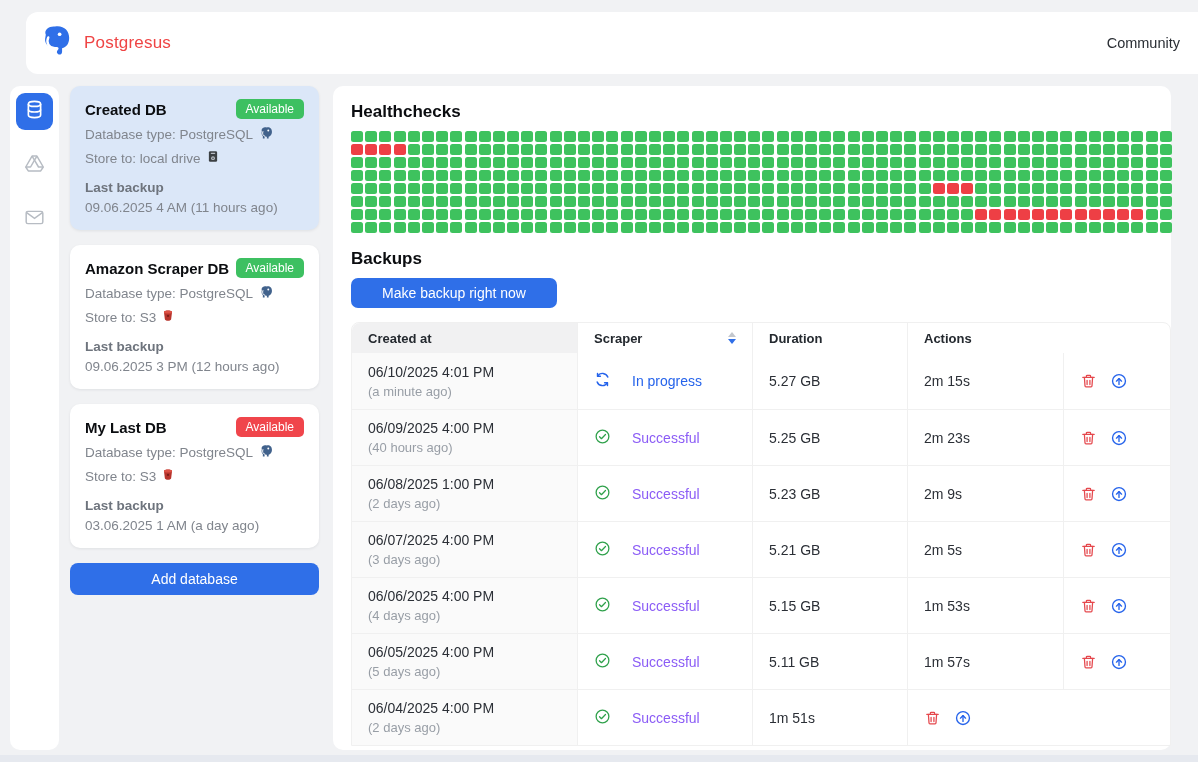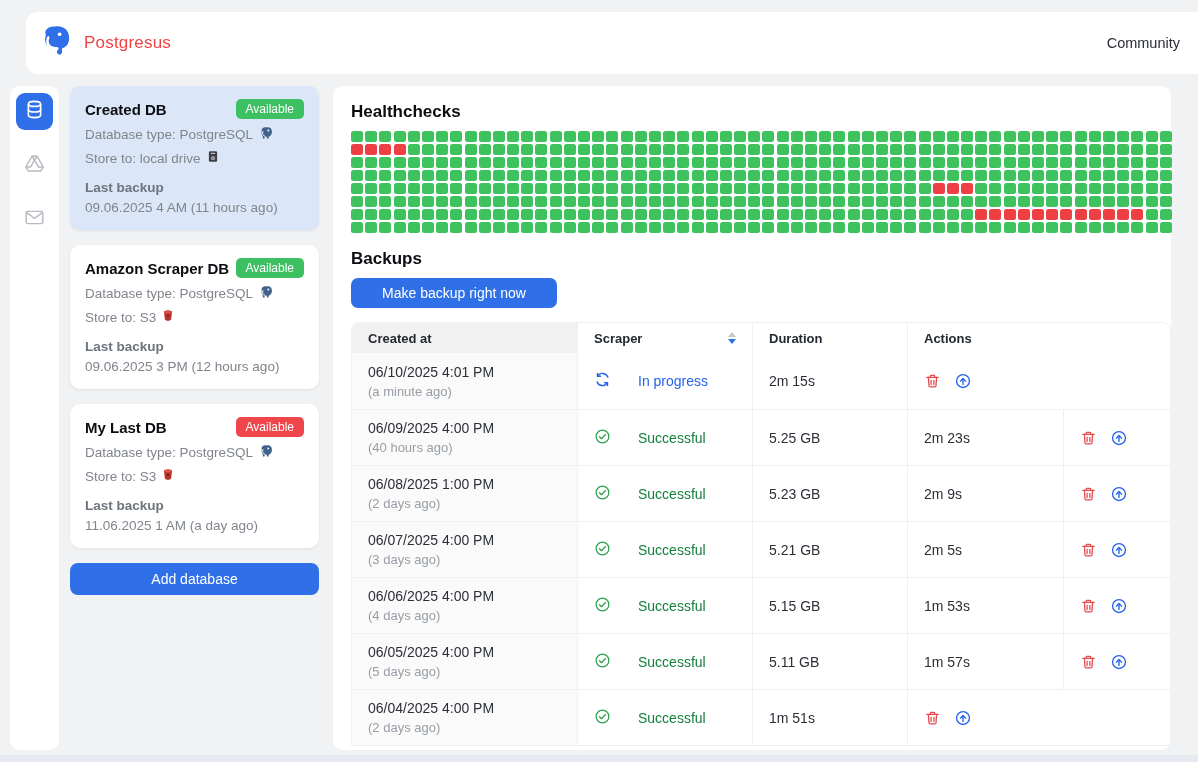--- a/index.html
+++ b/index.html
@@ -90,23 +90,23 @@
   .t-row + .t-row { border-top:1px solid #f0f0f0; }
   .t-cell { padding:0 16px; border-right:1px solid #f0f0f0; display:flex; align-items:center; }
   .t-cell:last-child { border-right:none; }
   .t-head .t-cell { height:30px; font-size:13px; font-weight:700; color:#24292f; }
   .t-head .c-created { background:#f1f1f2; border-radius:8px 0 0 0; }
   .t-head .c-status, .t-head .c-size { justify-content:space-between; cursor:pointer; }
   .t-body .t-row { height:56px; }
   .t-body .c-created { background:#fafafa; flex-direction:column; align-items:flex-start; justify-content:center; }
   .date-main { font-size:14px; color:#2b2f36; }
   .date-ago { font-size:13px; color:#989ea6; margin-top:4px; }
-  .status-wrap { display:flex; align-items:center; gap:27px; font-size:14px; }
+  .status-wrap { display:flex; align-items:center; gap:21px; font-size:14px; }
   .status-progress { color:#2563eb; }
-  .status-success { color:#15803d; }
+  .status-success { color:#8b5cf6; }
   .size-val, .dur-val { font-size:14px; color:#2b2f36; }
   .actions-wrap { display:flex; align-items:center; gap:13px; }
   .icon-btn { display:flex; cursor:pointer; }
 
   .sorter { display:flex; flex-direction:column; gap:2px; }
   .caret-up { width:0; height:0; border-left:4.5px solid transparent; border-right:4.5px solid transparent; border-bottom:5px solid #c3c7cd; }
   .caret-down { width:0; height:0; border-left:4.5px solid transparent; border-right:4.5px solid transparent; border-top:5px solid #2f6fe8; }
 
   @keyframes spin { from{transform:rotate(0)} to{transform:rotate(360deg)} }
   .spin { animation: spin 1.4s linear infinite; }
@@ -228,21 +228,21 @@
         </div>
         <div class="db-line">
           <span>Store to: S3</span>
           <span><svg width="12" height="13" viewBox="0 0 16 16">
               <path d="M2.6 3.4c0-1.3 2.4-2.2 5.4-2.2s5.4.9 5.4 2.2L12.2 13c0 1.1-1.9 2-4.2 2s-4.2-.9-4.2-2z" fill="#b7342c"></path>
               <ellipse cx="8" cy="3.4" rx="5.4" ry="2" fill="#dd5145"></ellipse>
               <circle cx="8" cy="8.6" r="1.5" fill="#7a1f1a"></circle>
             </svg></span>
         </div>
         <div class="db-last-title">Last backup</div>
-        <div class="db-last-value">11.06.2025 1 AM (a day ago)</div>
+        <div class="db-last-value">03.06.2025 1 AM (a day ago)</div>
       </div>
     </div>
   <button class="add-db-btn">Add database</button>
 </aside>
 
 <main class="main-card">
   <h2 class="section-title">Healthchecks</h2>
   <div class="hc-grid" id="hc-grid">
       <div class="hc-cell" style="background: rgb(62, 194, 94);"></div>
       <div class="hc-cell" style="background: rgb(62, 194, 94);"></div>
@@ -737,20 +737,23 @@
               <span><svg class="spin" width="17" height="17" viewBox="0 0 24 24" fill="none" stroke="#2563eb" stroke-width="2.1" stroke-linecap="round">
                   <path d="M19.5 8.5A8 8 0 0 0 5.2 7.2"></path>
                   <path d="M5 3.5v4h4" stroke-linejoin="round"></path>
                   <path d="M4.5 15.5a8 8 0 0 0 14.3 1.3"></path>
                   <path d="M19 20.5v-4h-4" stroke-linejoin="round"></path>
                 </svg></span>
               <span>In progress</span>
             </span>
           </div>
           <div class="t-cell">
+            <span class="size-val">5.27 GB</span>
+          </div>
+          <div class="t-cell">
             <span class="dur-val">2m 15s</span>
           </div>
           <div class="t-cell">
             <span class="actions-wrap">
               <span class="icon-btn">
                 <svg width="17" height="18" viewBox="0 0 24 24" fill="none" stroke="#e5484d" stroke-width="1.8" stroke-linecap="round" stroke-linejoin="round">
                   <path d="M4 7h16"></path>
                   <path d="M9 7V5.2c0-.7.5-1.2 1.2-1.2h3.6c.7 0 1.2.5 1.2 1.2V7"></path>
                   <path d="M6.2 7l.9 12.1c.05.7.6 1.2 1.3 1.2h7.2c.7 0 1.25-.5 1.3-1.2L17.8 7"></path>
                   <path d="M10 11v6M14 11v6"></path>

